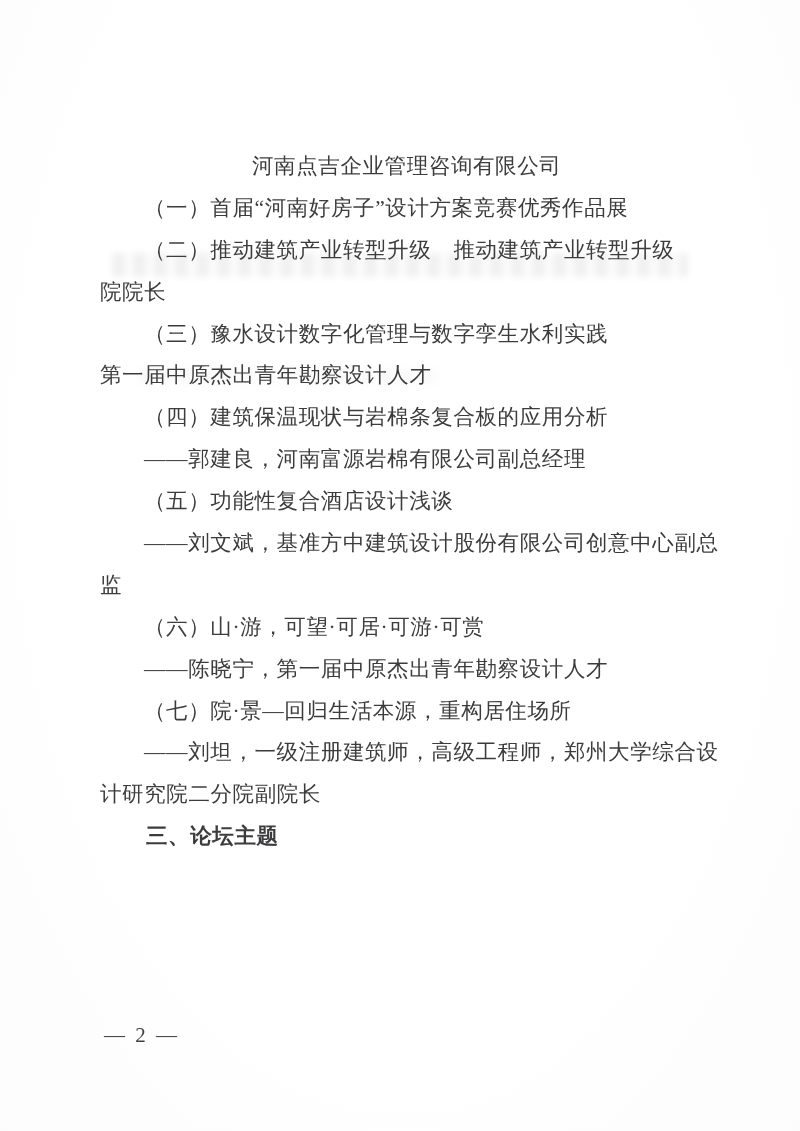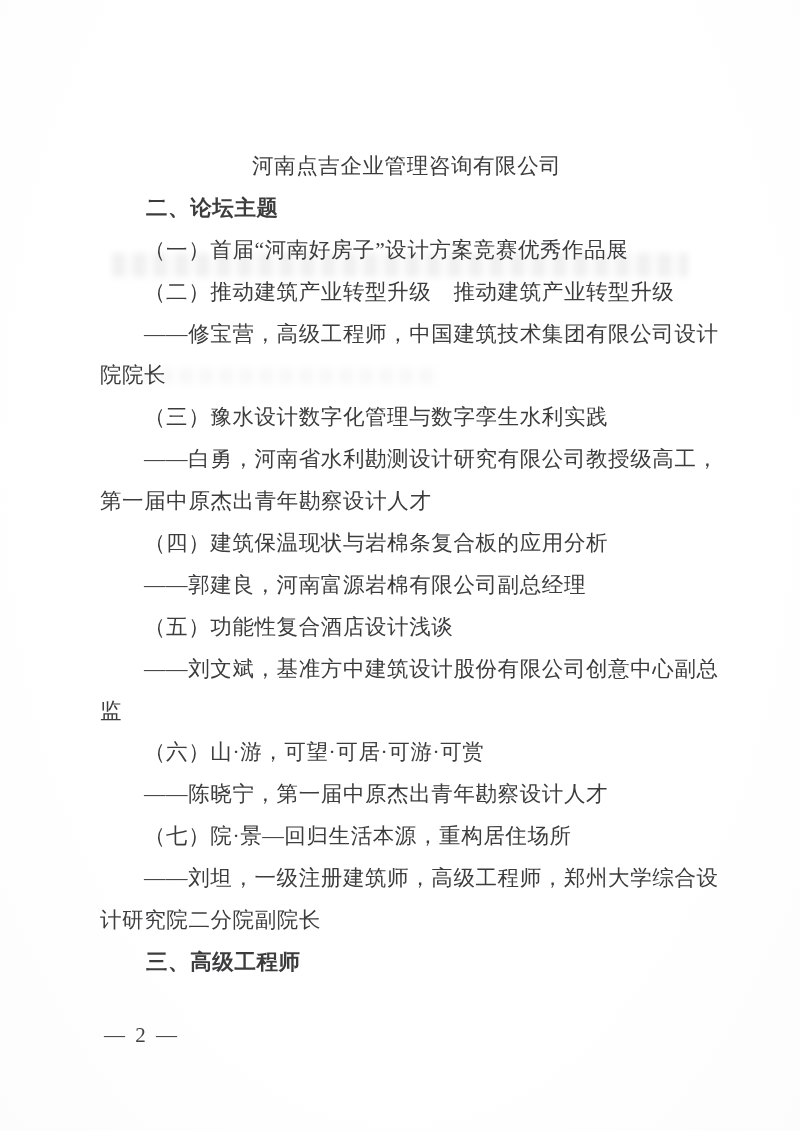--- a/index.html
+++ b/index.html
@@ -78,36 +78,33 @@
 </head>
 <body>
 
 <div class="page">
 
   <div class="ghost ghost-a"></div>
   <div class="ghost ghost-b"></div>
 
   <div class="doc">
     <p class="t-title">河南点吉企业管理咨询有限公司</p>
-    <p class="t-heading">二、论坛主题</p>
     <p class="t-item">（一）首届“河南好房子”设计方案竞赛优秀作品展</p>
     <p class="t-item">（二）推动建筑产业转型升级　推动建筑产业转型升级</p>
-    <p class="t-speaker">——修宝营，高级工程师，中国建筑技术集团有限公司设计</p>
     <p class="t-cont">院院长</p>
     <p class="t-item">（三）豫水设计数字化管理与数字孪生水利实践</p>
-    <p class="t-speaker">——白勇，河南省水利勘测设计研究有限公司教授级高工，</p>
     <p class="t-cont">第一届中原杰出青年勘察设计人才</p>
     <p class="t-item">（四）建筑保温现状与岩棉条复合板的应用分析</p>
     <p class="t-speaker">——郭建良，河南富源岩棉有限公司副总经理</p>
     <p class="t-item">（五）功能性复合酒店设计浅谈</p>
     <p class="t-speaker">——刘文斌，基准方中建筑设计股份有限公司创意中心副总</p>
     <p class="t-cont">监</p>
     <p class="t-item">（六）山·游，可望·可居·可游·可赏</p>
     <p class="t-speaker">——陈晓宁，第一届中原杰出青年勘察设计人才</p>
     <p class="t-item">（七）院·景—回归生活本源，重构居住场所</p>
     <p class="t-speaker">——刘坦，一级注册建筑师，高级工程师，郑州大学综合设</p>
     <p class="t-cont">计研究院二分院副院长</p>
-    <p class="t-heading">三、高级工程师</p>
+    <p class="t-heading">三、论坛主题</p>
   </div>
 
   <div class="footer">— 2 —</div>
 
 </div>
 
 </body></html>

